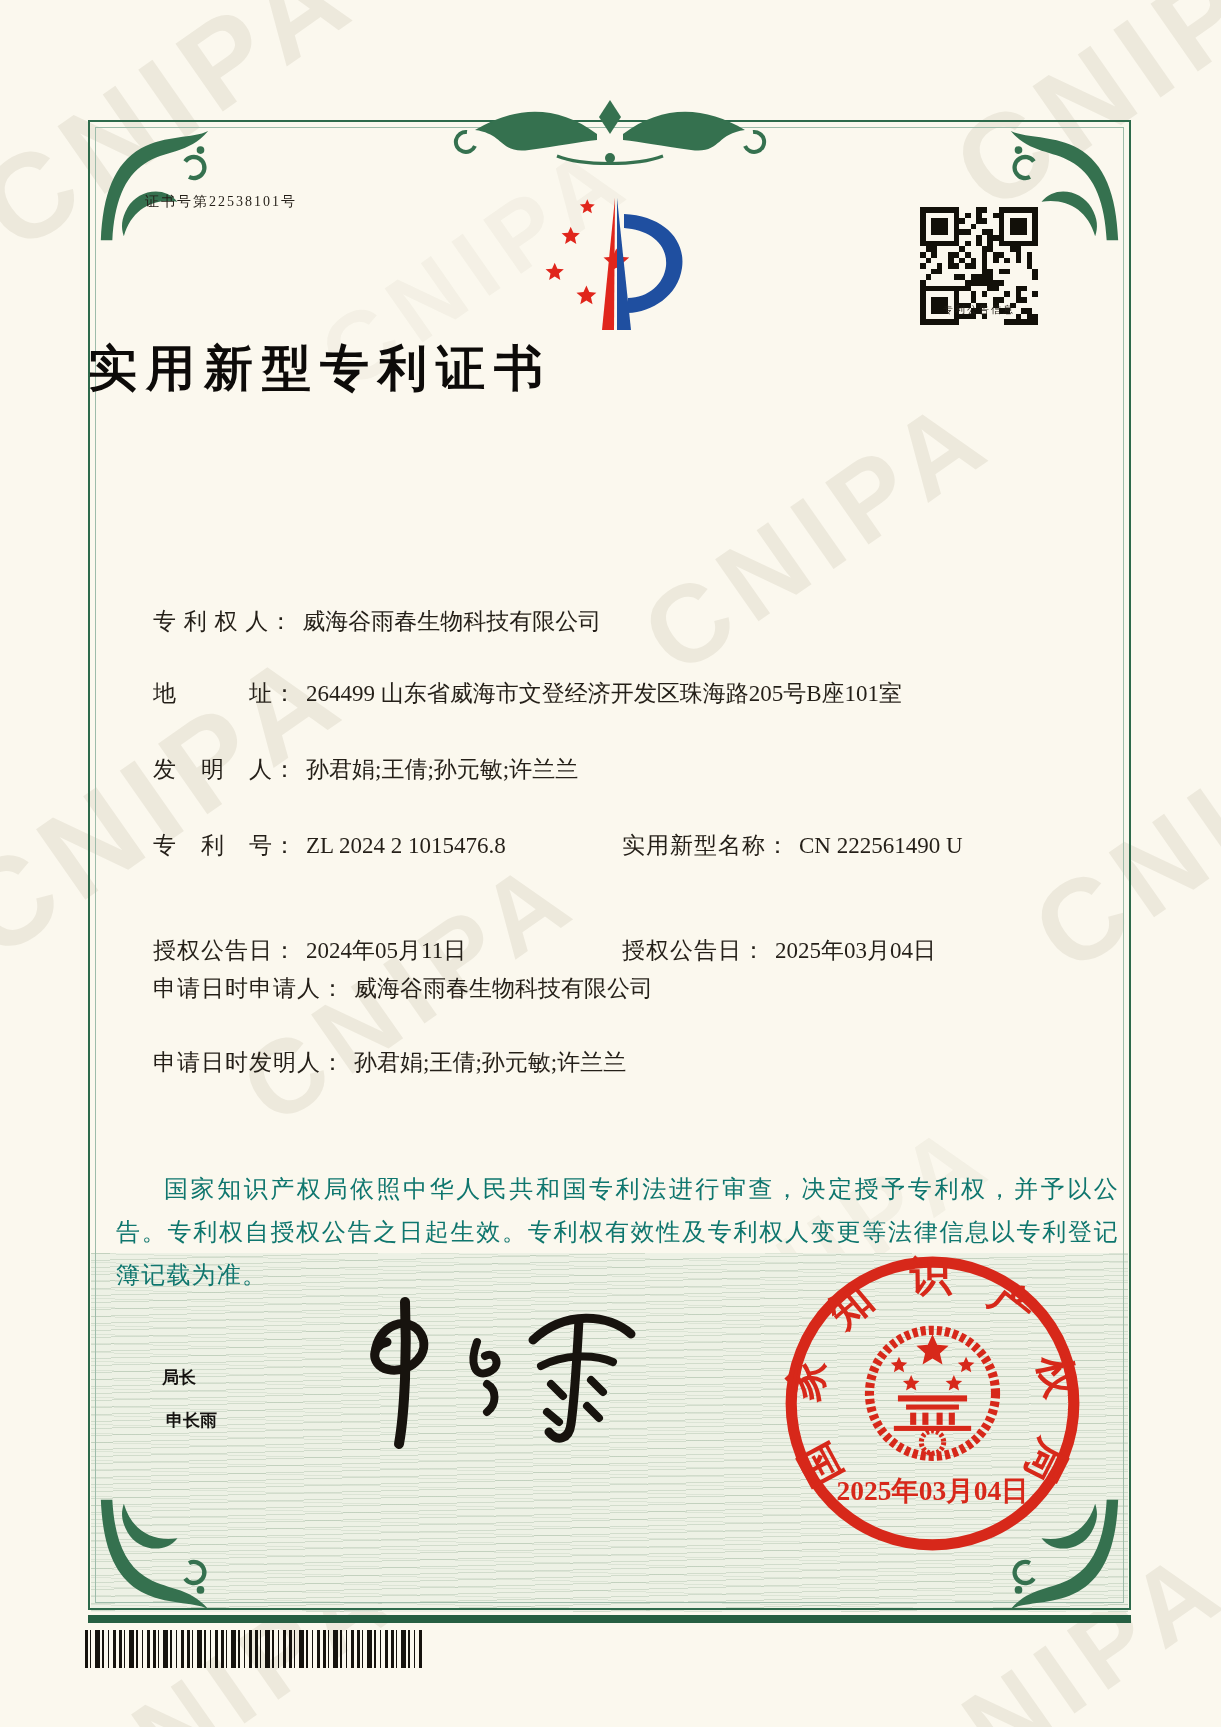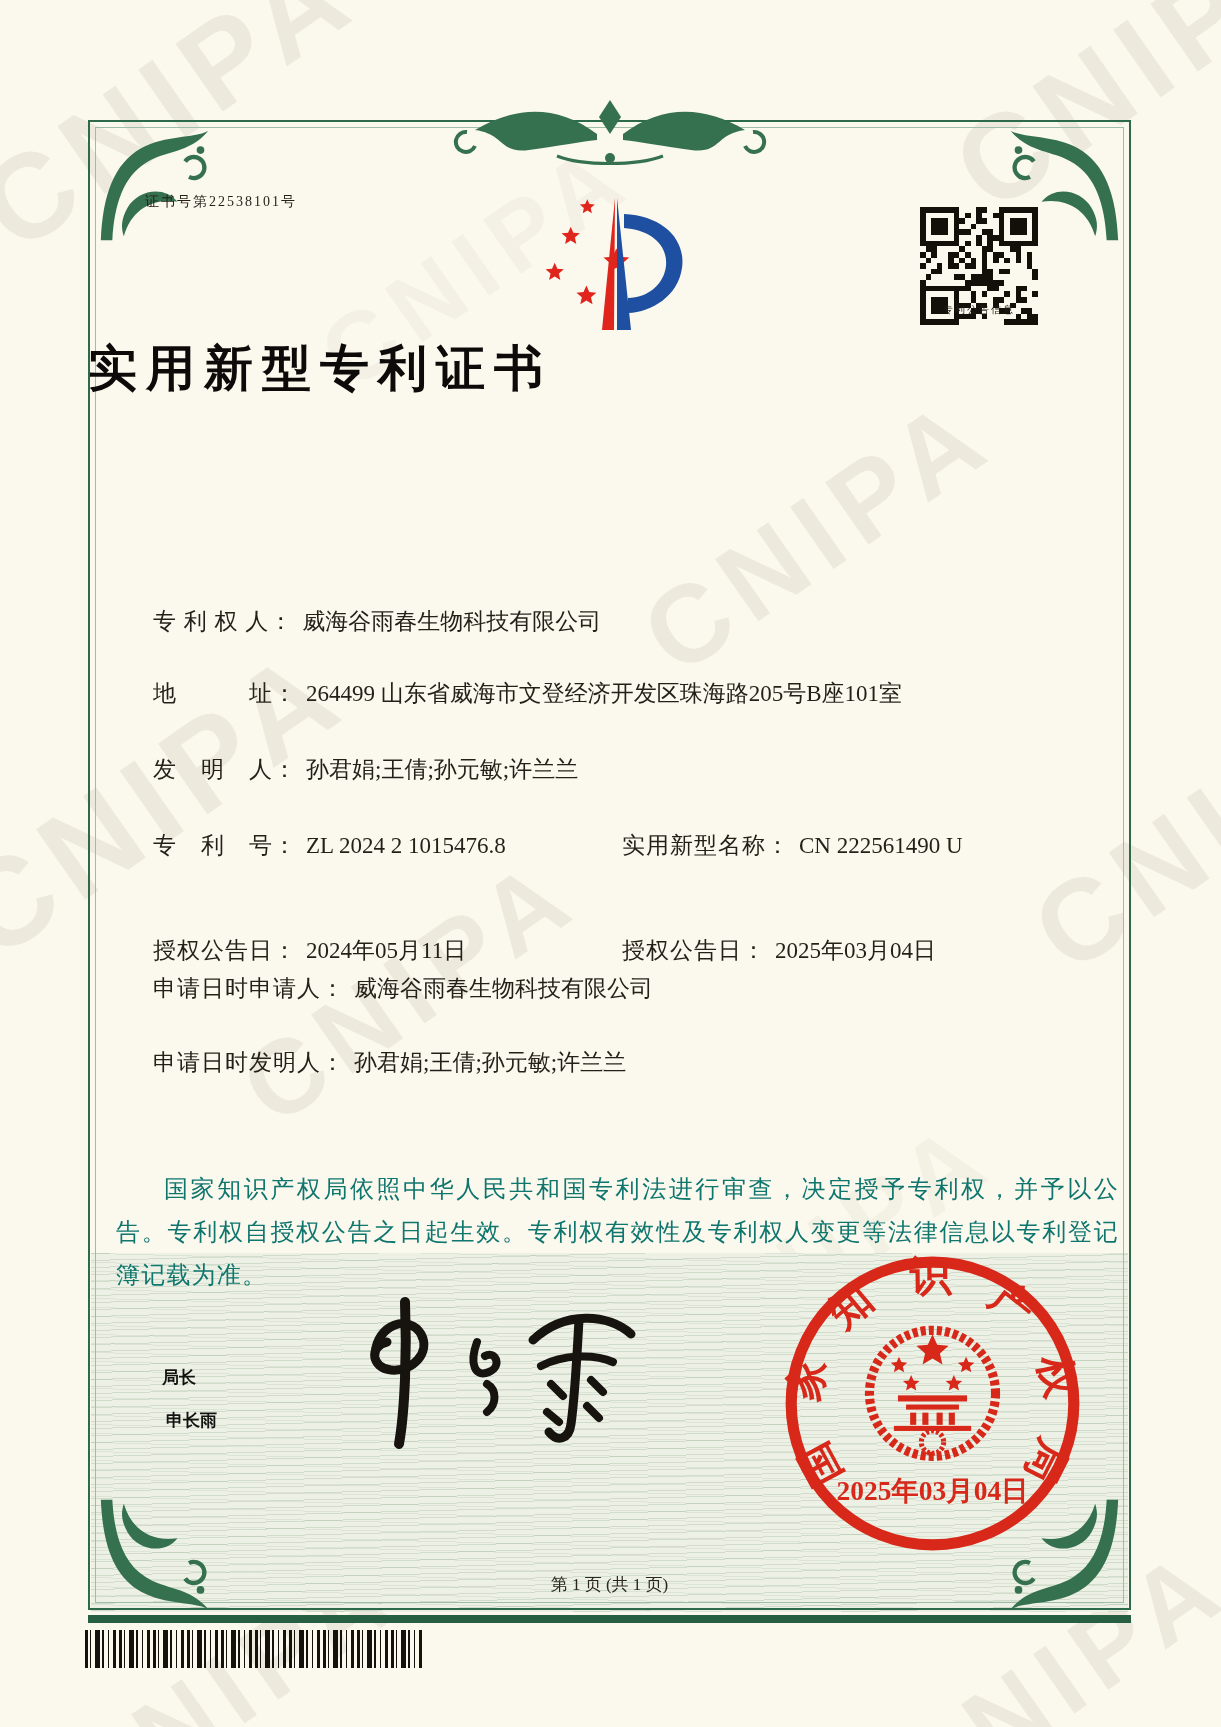--- a/index.html
+++ b/index.html
@@ -425,17 +425,16 @@
       <rect x="128" y="159" width="6" height="12" stroke="none"></rect>
       <rect x="140" y="159" width="6" height="12" stroke="none"></rect>
       <rect x="154" y="159" width="6" height="12" stroke="none"></rect>
       <rect x="166" y="159" width="6" height="12" stroke="none"></rect>
       <rect x="112" y="172" width="76" height="5" stroke="none"></rect>
       <circle cx="150" cy="188" r="11" fill="none" stroke-width="5" stroke-dasharray="3 2"></circle>
     </g>
     <text x="150" y="245" text-anchor="middle" font-size="27" fill="#d7281a" font-weight="bold" font-family="Liberation Serif, DejaVu Serif, serif">2025年03月04日</text>
   </svg>
 
-  <div class="abs footer">第 1 页 (共 1 页)</div>
 
   <div class="abs barcode"></div>
 
 </div>
 
 </body></html>

